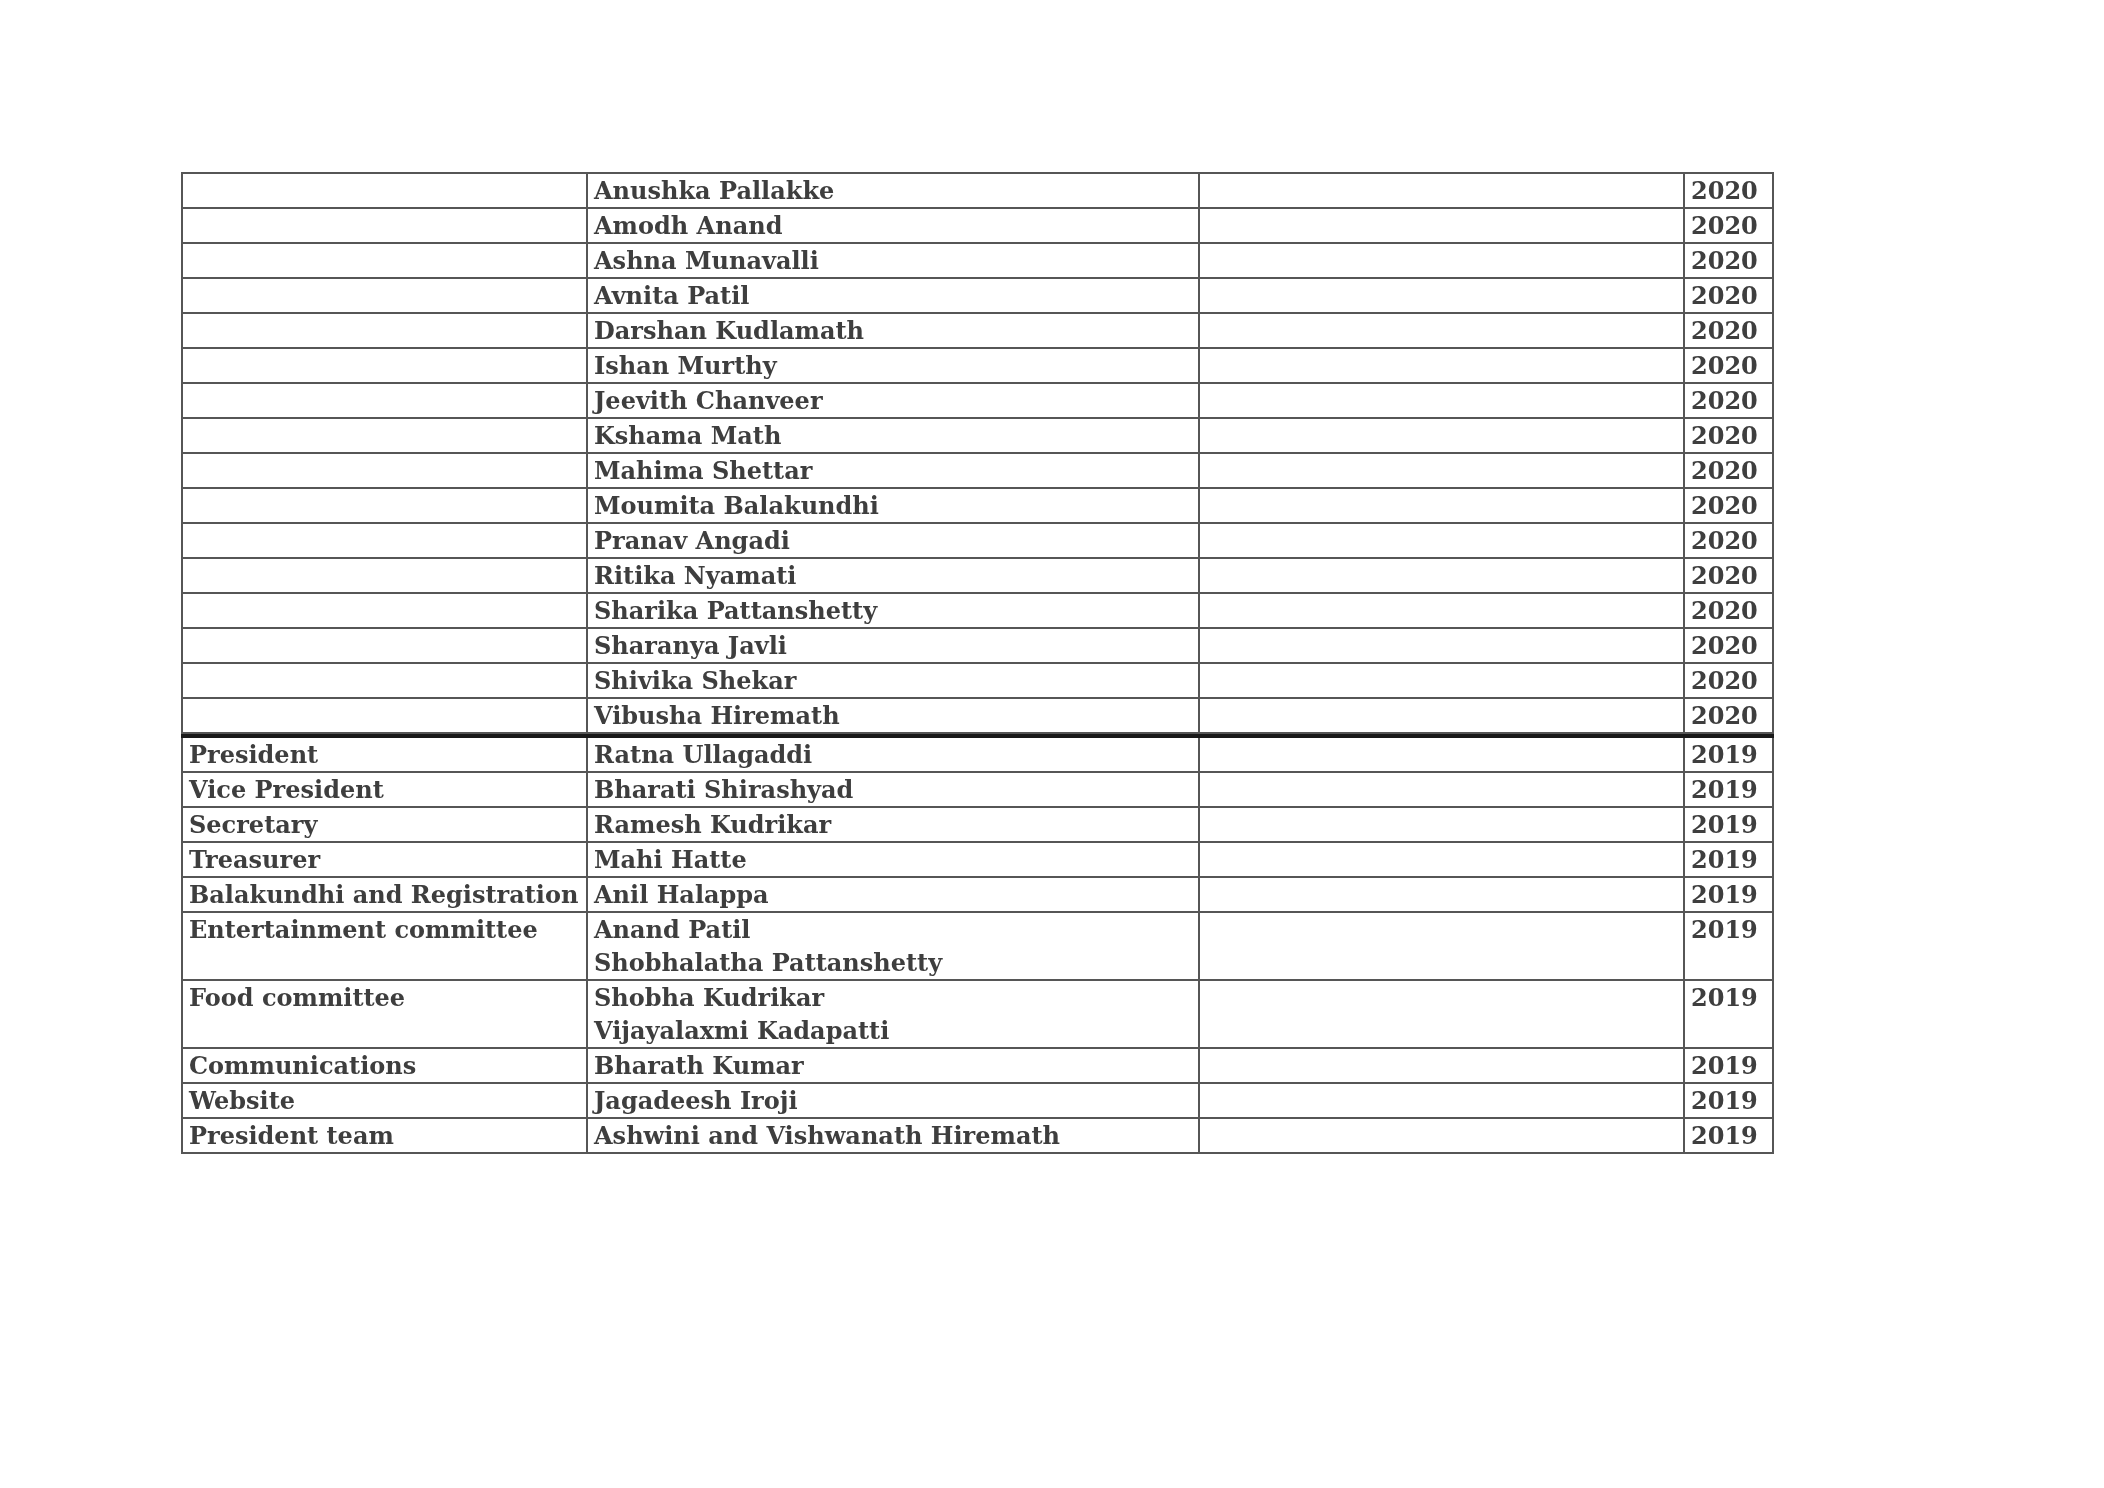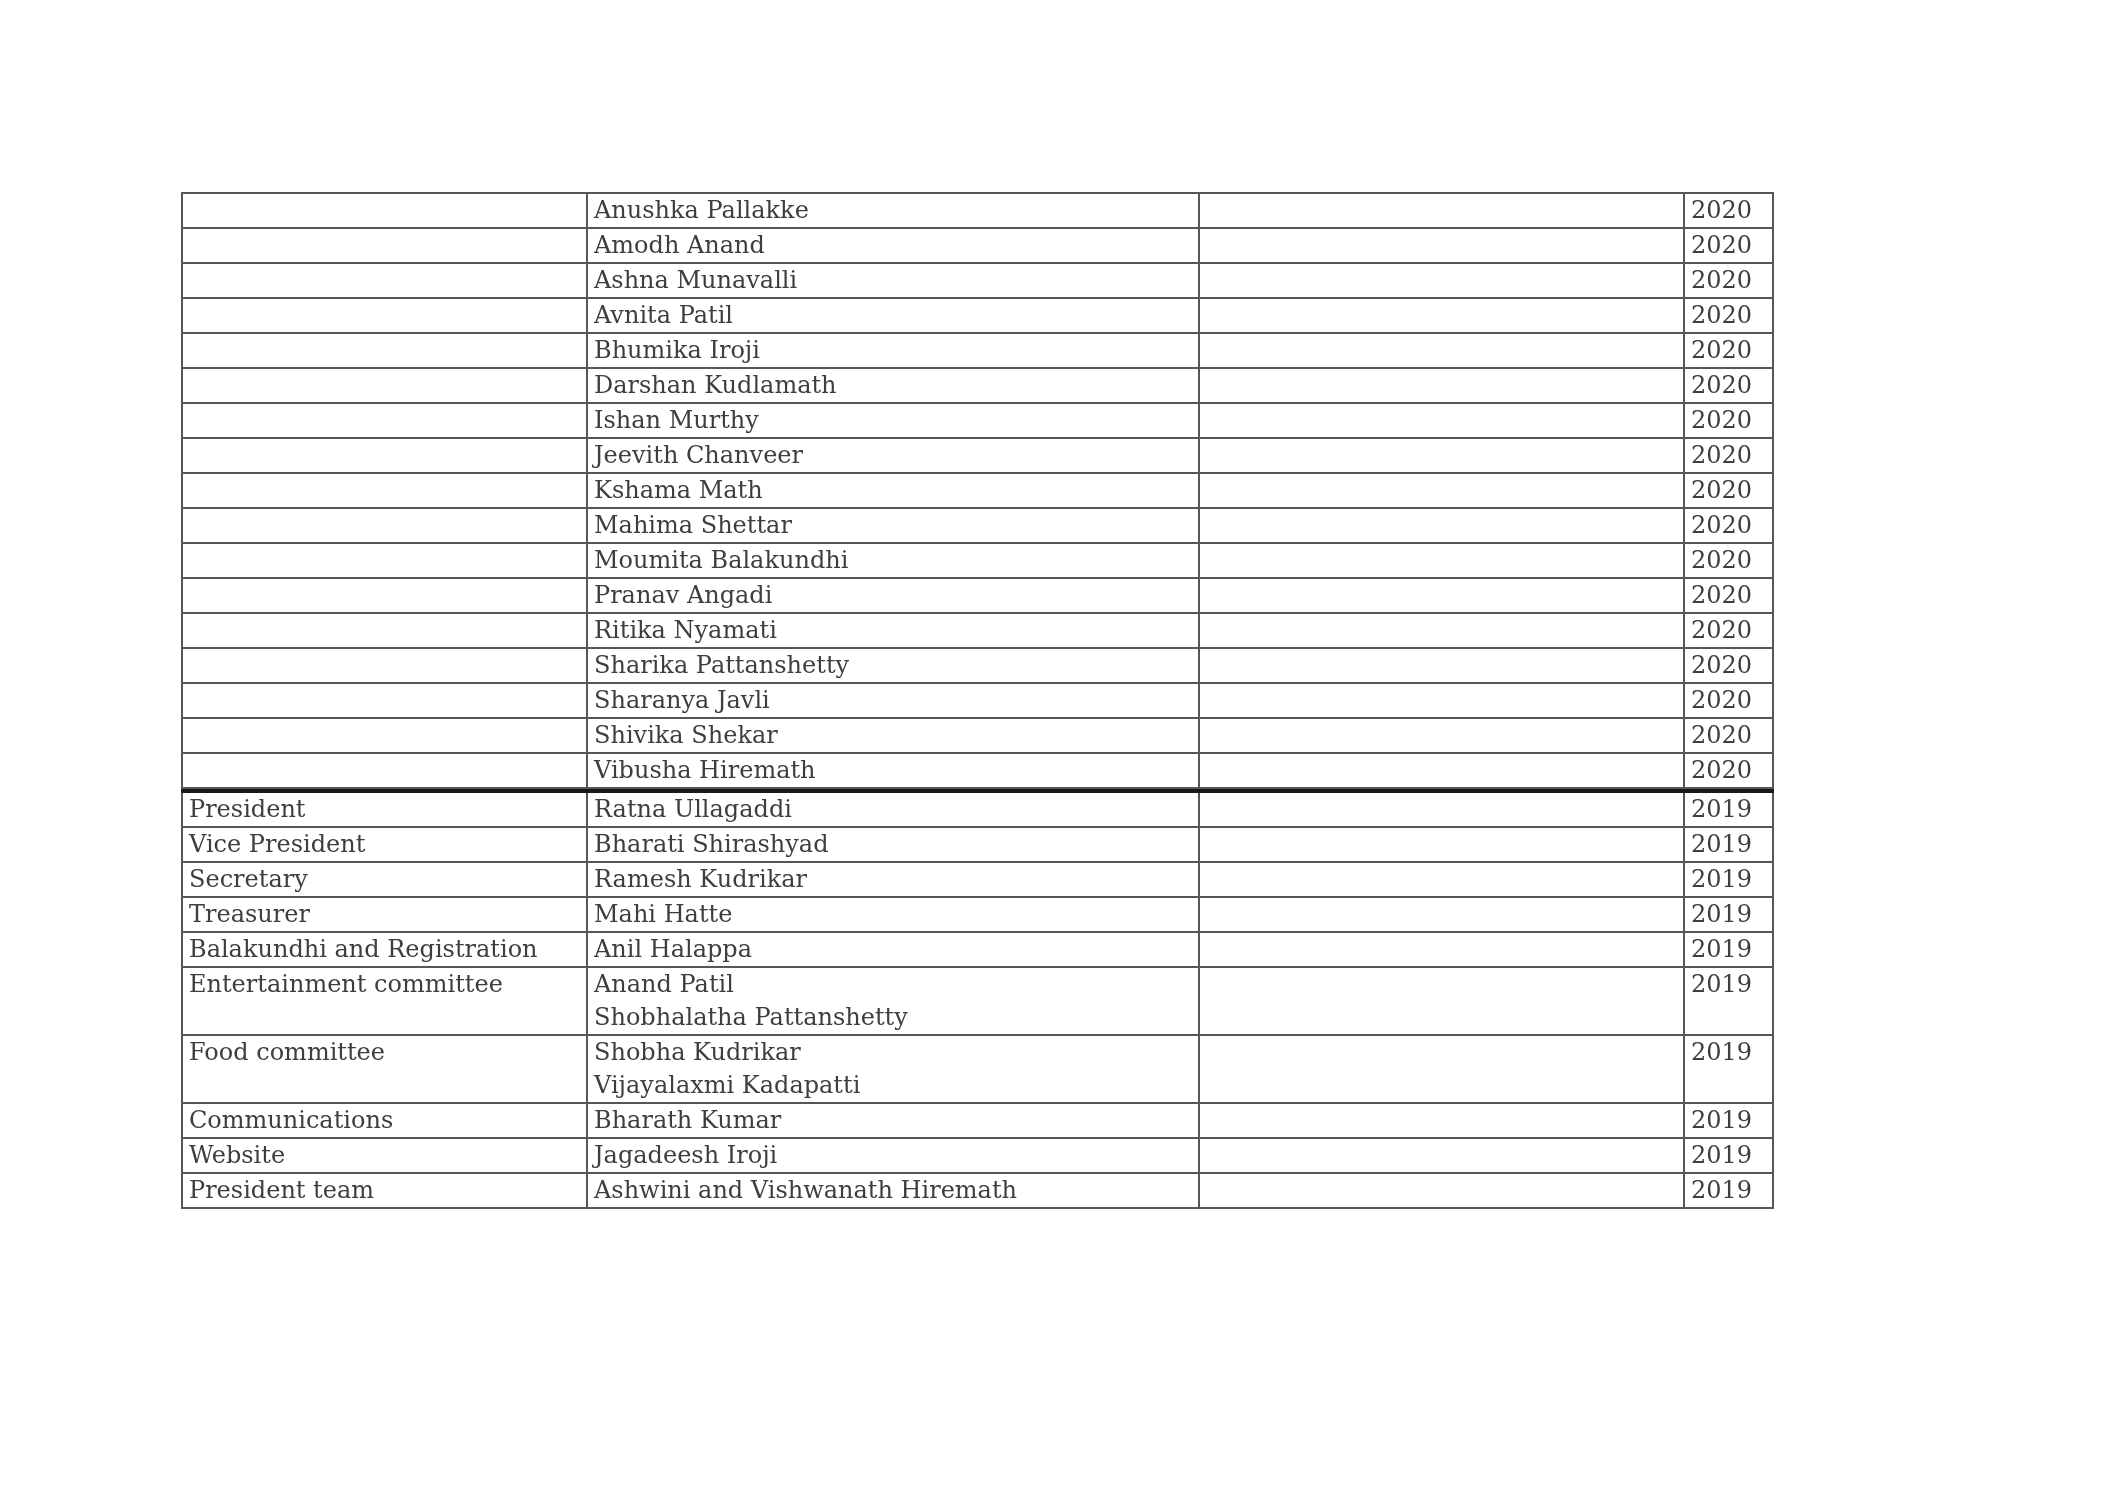--- a/index.html
+++ b/index.html
@@ -14,24 +14,25 @@
     position:relative;
     width:2104px;
     height:1488px;
     background:var(--page-background);
     overflow:hidden;
     font-family:"DejaVu Serif","Liberation Serif",serif;
   }
   table.roster{
     position:absolute;
     left:181px;
-    top:192px;
+    top:172px;
     width:1591px;
     border-collapse:collapse;
     table-layout:fixed;
+    font-weight:bold;
   }
   table.roster td{
     border:2px solid var(--grid-border-color);
     vertical-align:top;
     padding:0;
     overflow:hidden;
     color:var(--text-color);
     font-size:24px;
   }
   .line{
@@ -96,30 +97,20 @@
             <div class="line">Avnita Patil</div>
           </td>
           <td></td>
           <td>
             <div class="line">2020</div>
           </td>
         </tr>
         <tr>
           <td></td>
           <td>
-            <div class="line">Bhumika Iroji</div>
-          </td>
-          <td></td>
-          <td>
-            <div class="line">2020</div>
-          </td>
-        </tr>
-        <tr>
-          <td></td>
-          <td>
             <div class="line">Darshan Kudlamath</div>
           </td>
           <td></td>
           <td>
             <div class="line">2020</div>
           </td>
         </tr>
         <tr>
           <td></td>
           <td>

